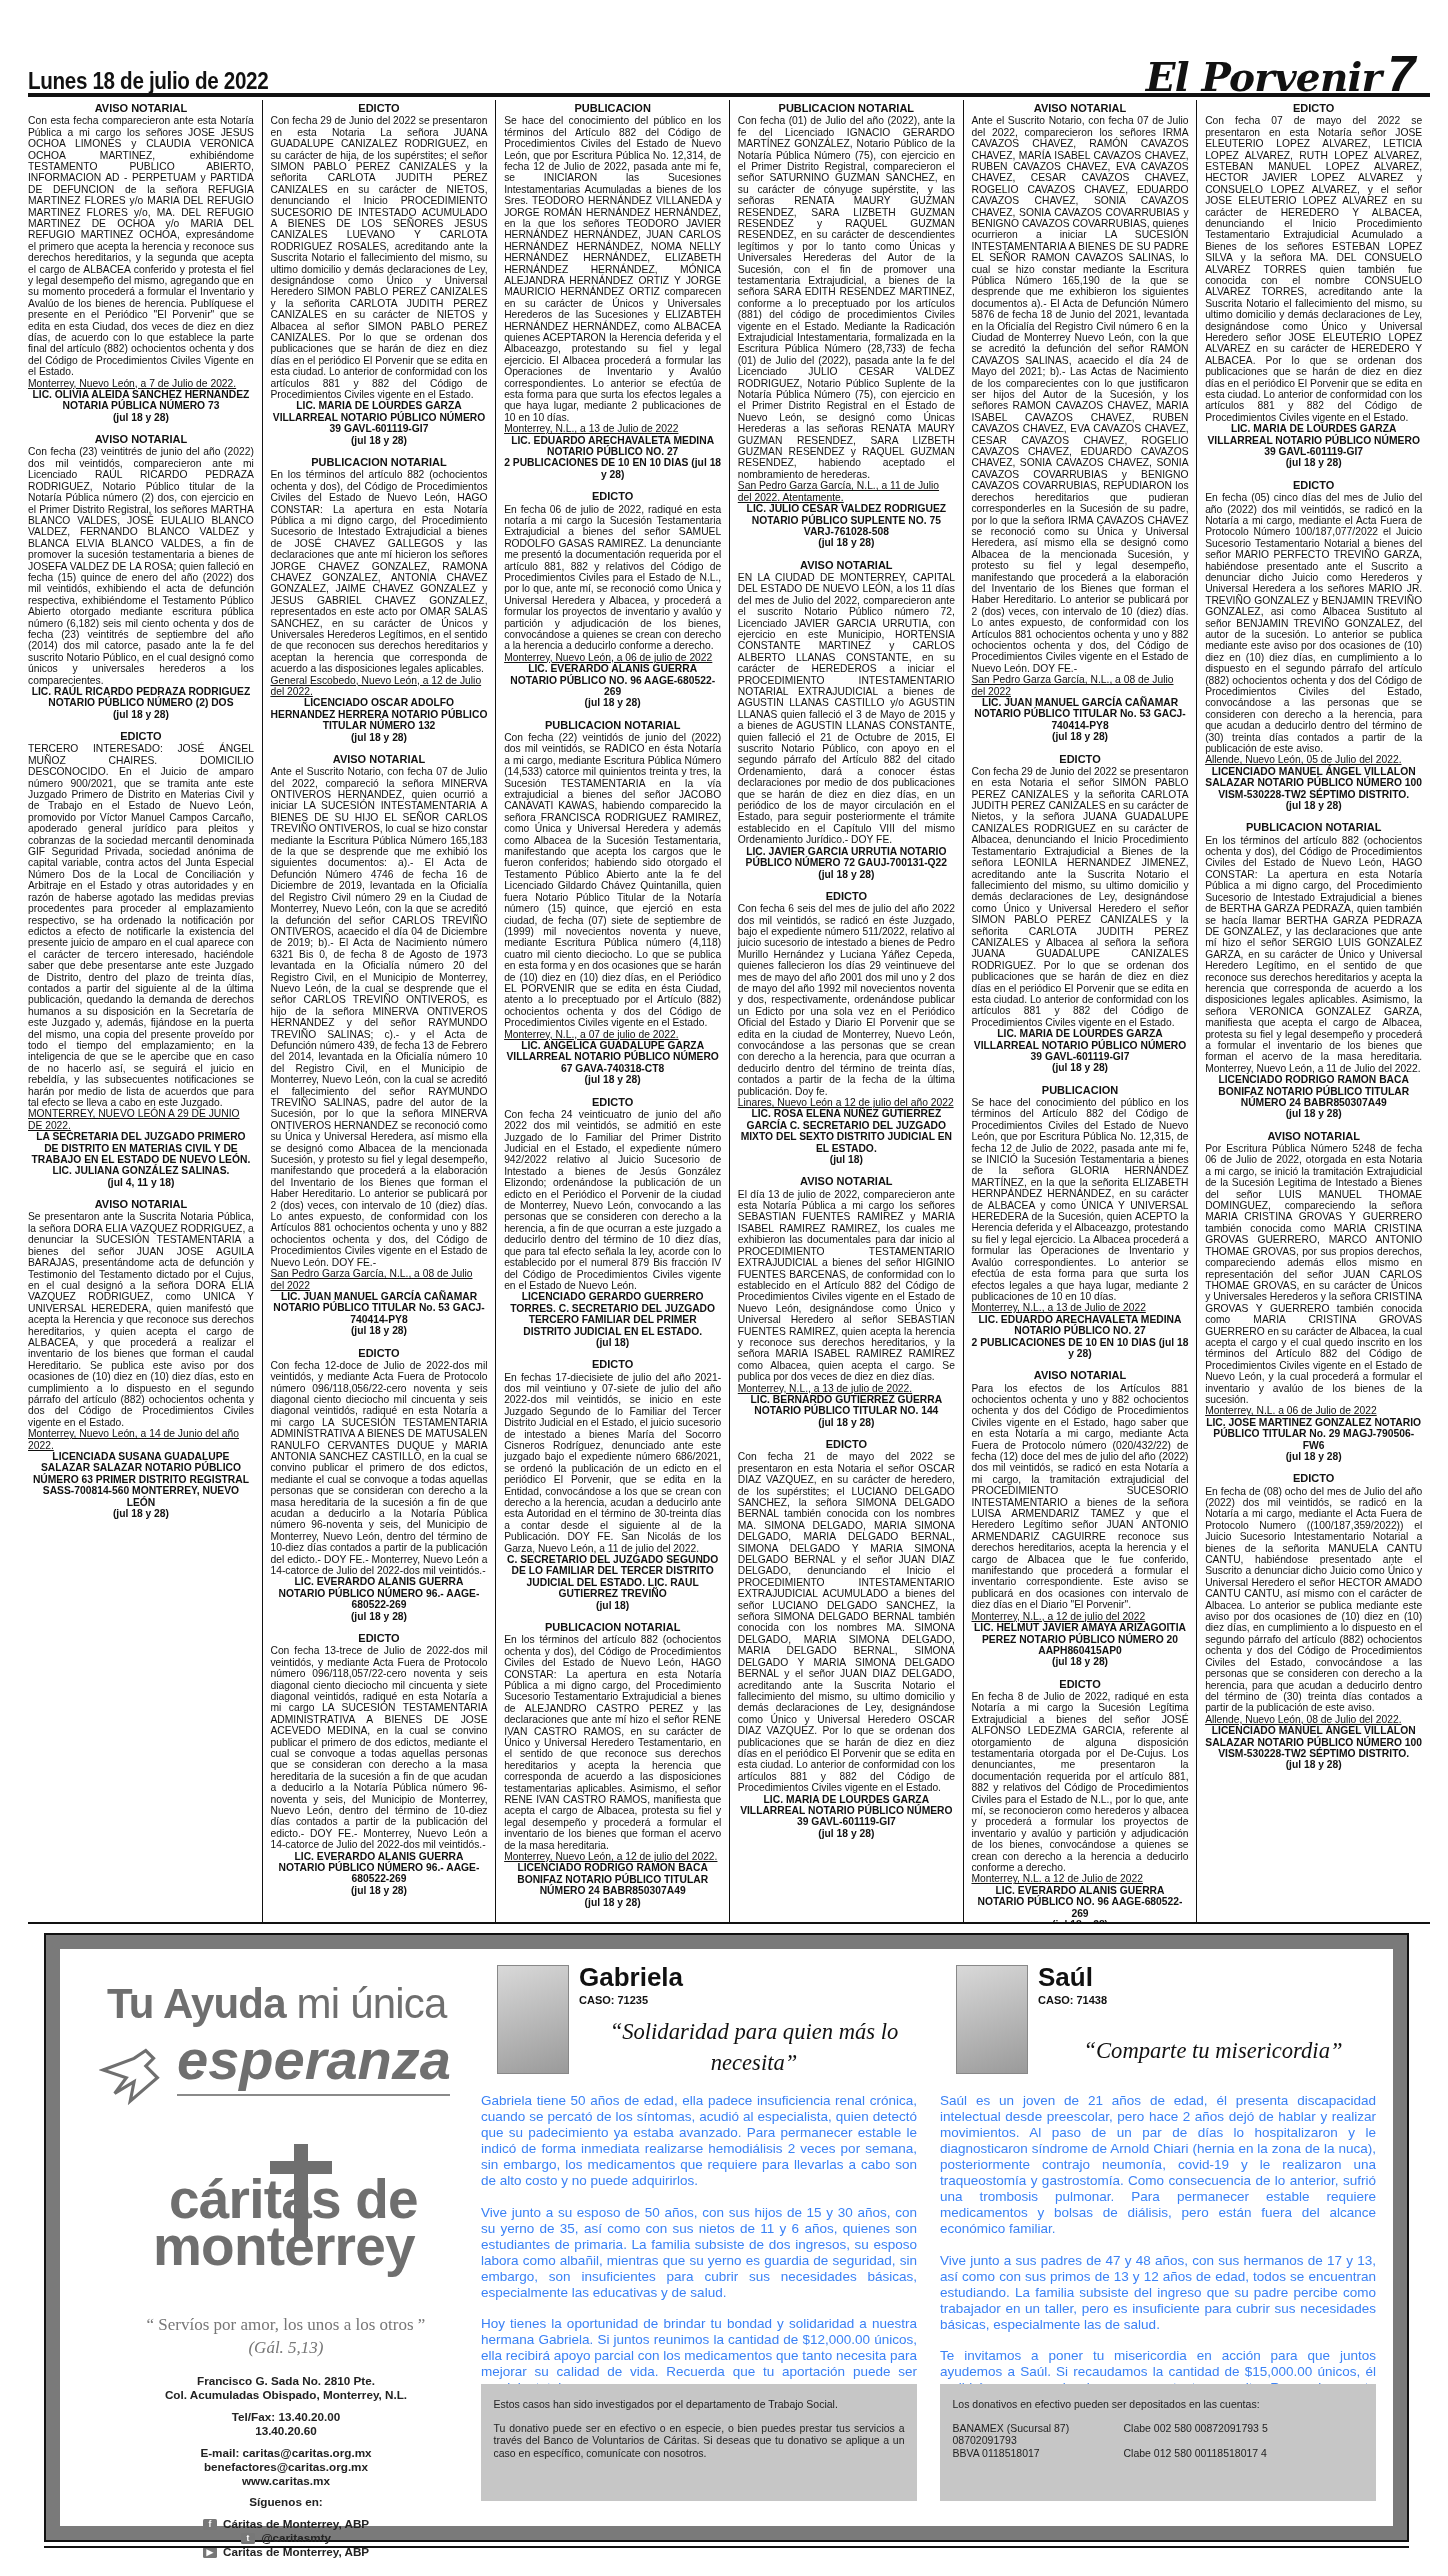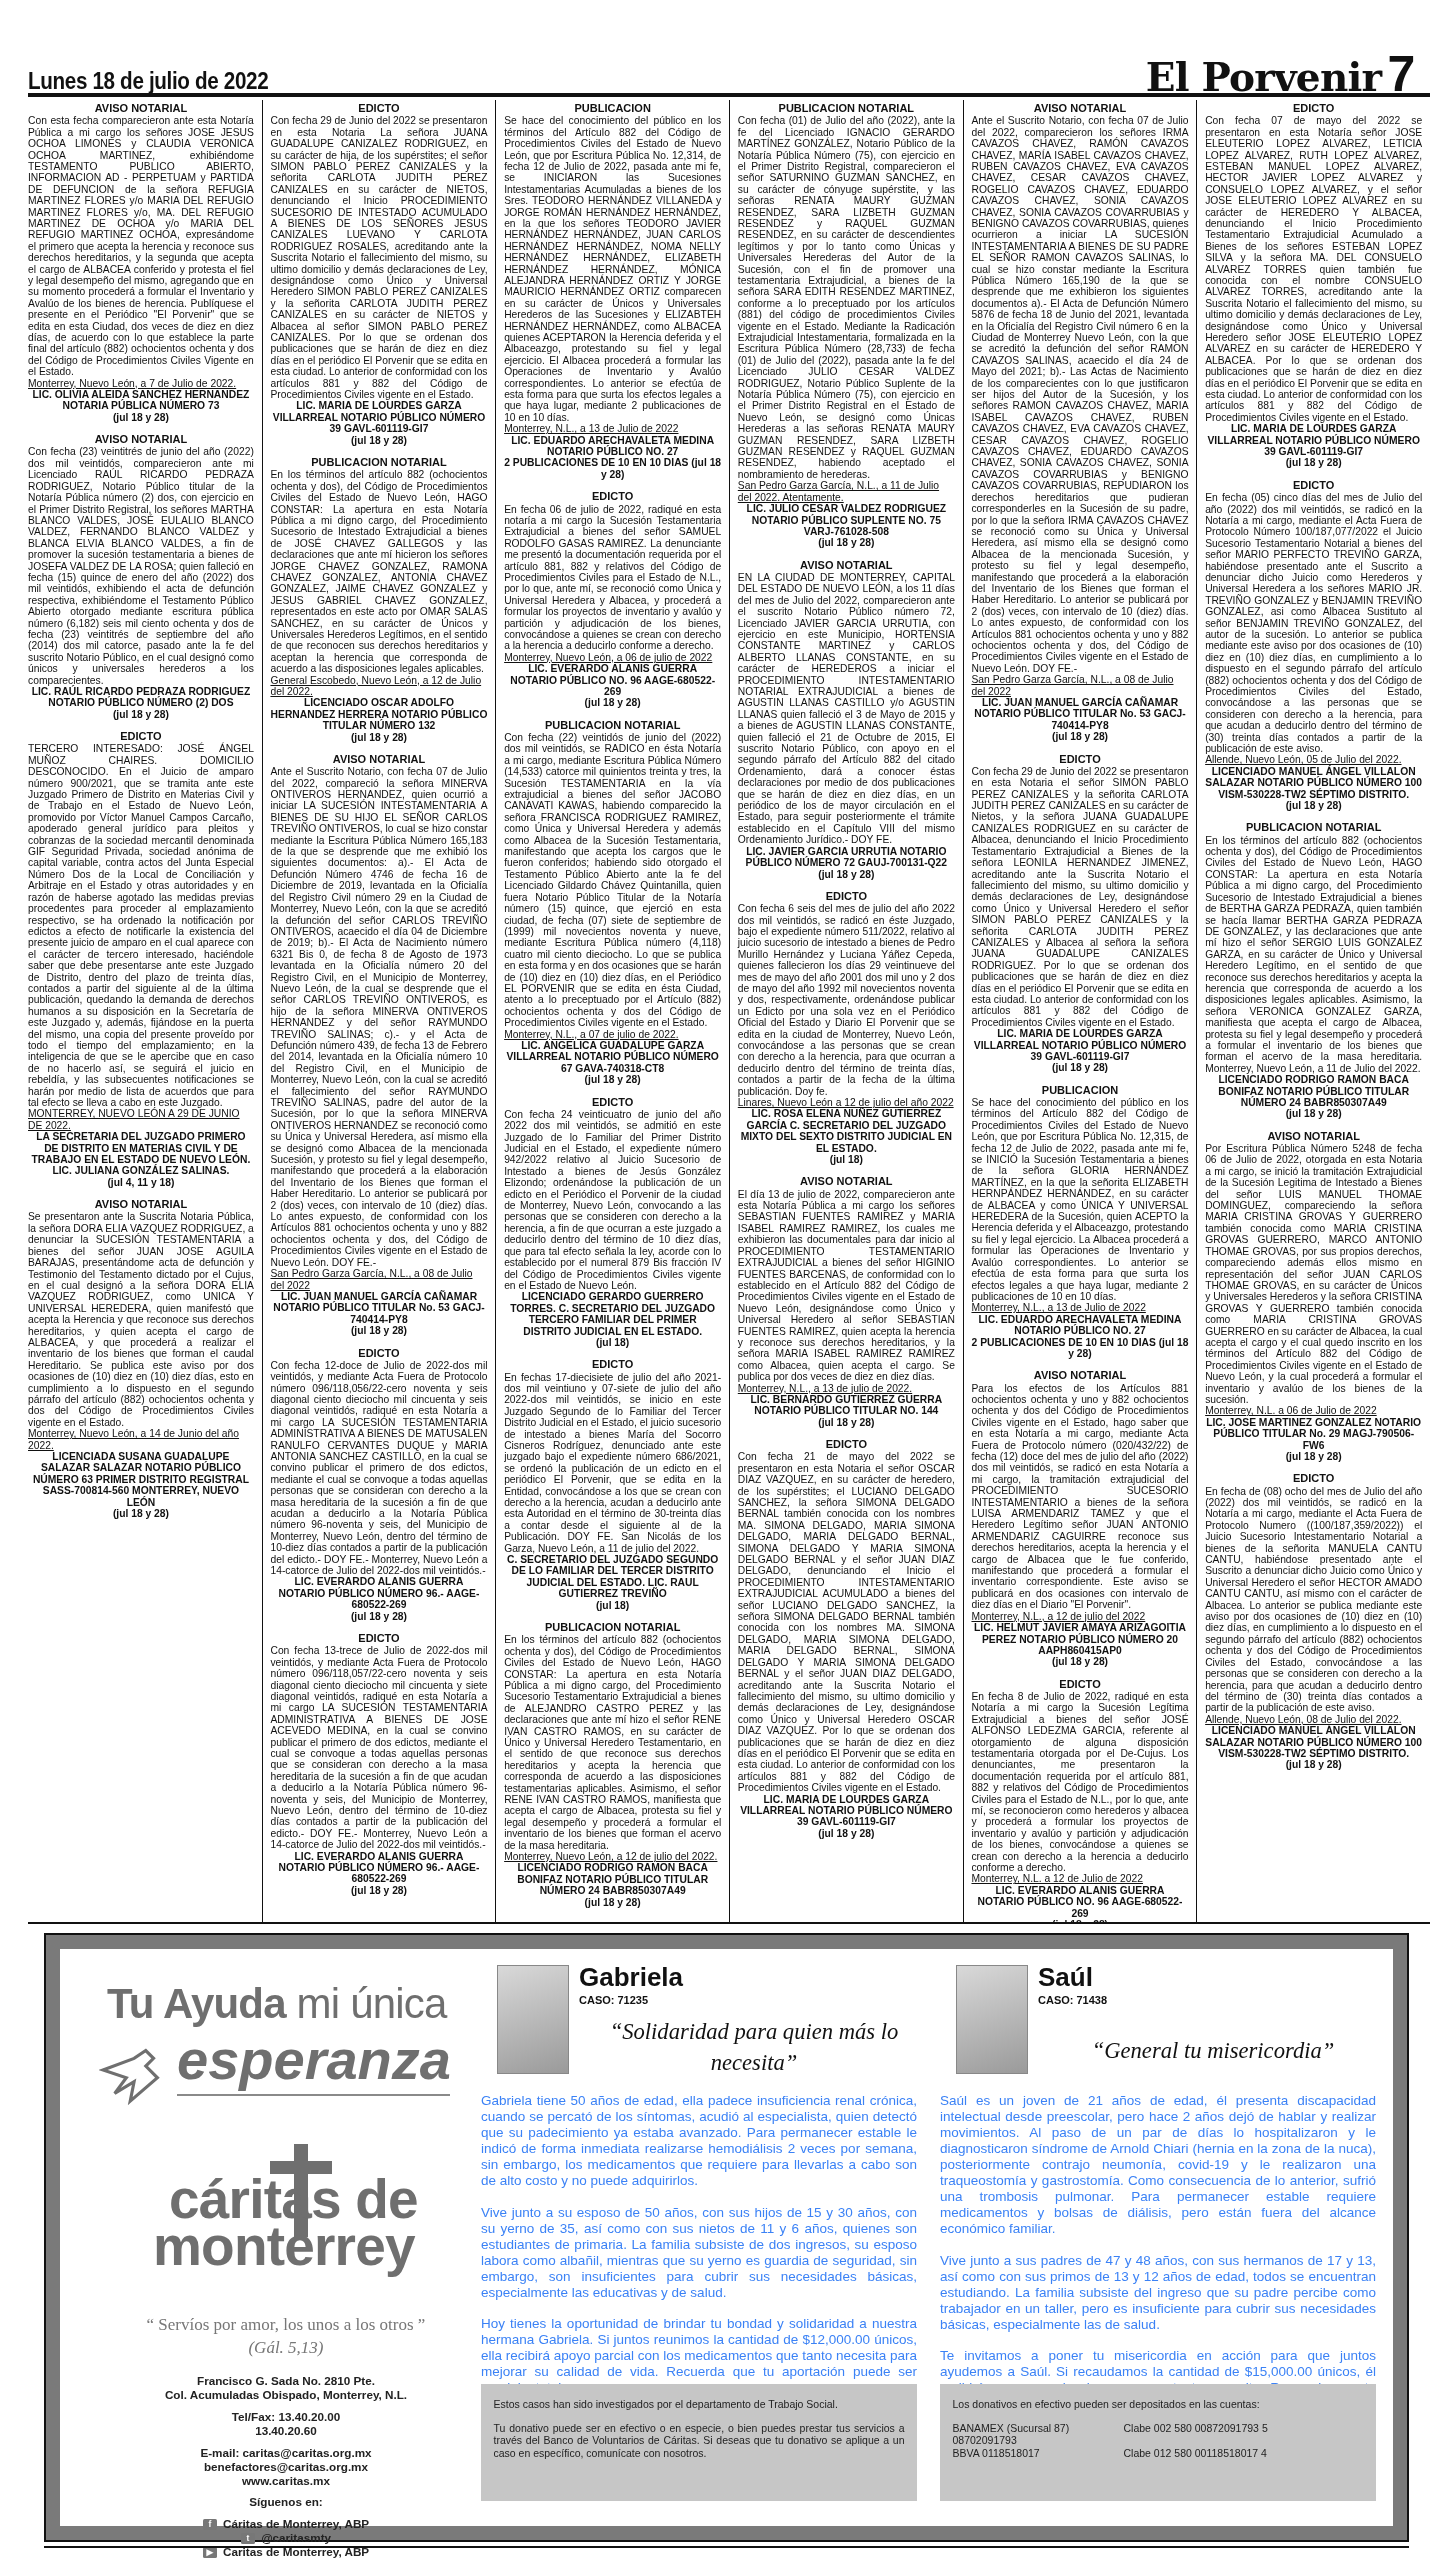--- a/index.html
+++ b/index.html
@@ -1,21 +1,21 @@
 <!DOCTYPE html>
 <html style="font-size:12.5px"><head>
 <meta charset="utf-8">
 <style>
   * { box-sizing: border-box; margin: 0; padding: 0; }
   html, body { width: 1449px; height: 2576px; background: #fff; overflow: hidden; }
   body { font-family: "Liberation Sans Narrow", "Liberation Sans", sans-serif; color: #111; position: relative; }
 
   .page-header { position: absolute; left: 28px; top: 61px; width: 1402px; height: 34px; }
   .date { position: absolute; left: 0; top: 6.2px; font-size: 24px; font-weight: bold; letter-spacing: -0.4px; transform: scaleX(0.86); transform-origin: left; }
-  .masthead { position: absolute; right: 15.6px; top: -15.6px; font-family: "DejaVu Serif", serif; font-size: 39px; font-weight: bold; letter-spacing: -0.8px; }
+  .masthead { position: absolute; right: 15.6px; top: -15.6px; font-family: "DejaVu Serif", serif; font-size: 39px; font-weight: bold; letter-spacing: -0.8px; font-style: italic; }
   .masthead .pg { font-family: "Liberation Sans", sans-serif; font-size: 50px; margin-left: 6.2px; }
   .top-rule { position: absolute; left: 28px; top: 93px; width: 1402px; height: 3.9px; background: #111; }
 
   .columns { position: absolute; left: 28px; top: 100px; width: 1402px; height: 1824px; display: flex; }
   .col { width: 234px; height: 100%; padding: 3.1px 7.8px 0 7.8px; overflow: hidden; border-left: 1.6px solid #111; }
   .col:first-child { border-left: none; padding-left: 0; }
   .notice { margin-bottom: 11px; font-size: 10.3px; line-height: 11.4px; text-align: justify; }
   .notice .title { font-weight: bold; text-align: center; font-size: 11px; margin-bottom: 0.8px; }
   .notice .body { hyphens: auto; }
   .notice .place { text-align: left; text-decoration: underline; }
@@ -332,21 +332,21 @@
       <div class="info-box">
         <p>Estos casos han sido investigados por el departamento de Trabajo Social.</p>
         <p>Tu donativo puede ser en efectivo o en especie, o bien puedes prestar tus servicios a través del Banco de Voluntarios de Cáritas. Si deseas que tu donativo se aplique a un caso en específico, comunícate con nosotros.</p>
       </div>
     </div>
 
     <div class="case c2">
       <div class="case-img"></div>
       <div class="case-name">Saúl</div>
       <div class="case-num">CASO: 71438</div>
-      <div class="case-quote" style="top:86px">“General tu misericordia”</div>
+      <div class="case-quote" style="top:86px">“Comparte tu misericordia”</div>
       <div class="case-body">
         <p>Saúl es un joven de 21 años de edad, él presenta discapacidad intelectual desde preescolar, pero hace 2 años dejó de hablar y realizar movimientos. Al paso de un par de días lo hospitalizaron y le diagnosticaron síndrome de Arnold Chiari (hernia en la zona de la nuca), posteriormente contrajo neumonía, covid-19 y le realizaron una traqueostomía y gastrostomía. Como consecuencia de lo anterior, sufrió una trombosis pulmonar. Para permanecer estable requiere medicamentos y bolsas de diálisis, pero están fuera del alcance económico familiar.</p>
         <p>Vive junto a sus padres de 47 y 48 años, con sus hermanos de 17 y 13, así como con sus primos de 13 y 12 años de edad, todos se encuentran estudiando. La familia subsiste del ingreso que su padre percibe como trabajador en un taller, pero es insuficiente para cubrir sus necesidades básicas, especialmente las de salud.</p>
         <p>Te invitamos a poner tu misericordia en acción para que juntos ayudemos a Saúl. Si recaudamos la cantidad de $15,000.00 únicos, él recibirá apoyo con los insumos que tanto necesita. Recuerda que tu aportación puede ser parcial o total.</p>
       </div>
       <div class="info-box">
         <p>Los donativos en efectivo pueden ser depositados en las cuentas:</p>
         <div class="bank-row">
             <span>BANAMEX (Sucursal 87) 08702091793</span>
             <span>Clabe 002 580 00872091793 5</span>

